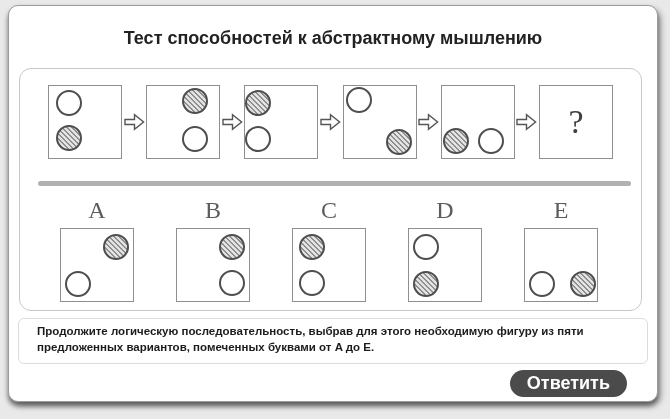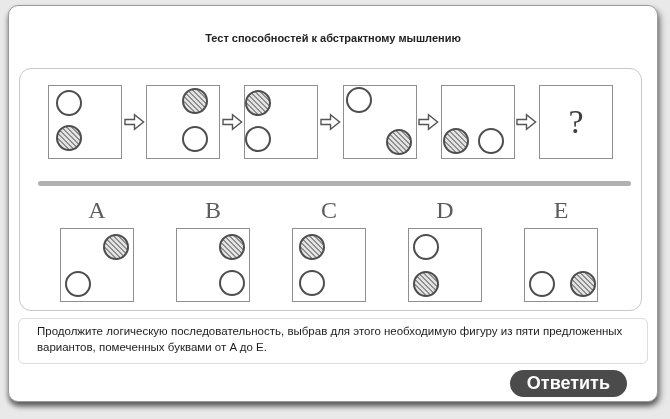--- a/index.html
+++ b/index.html
@@ -1,41 +1,41 @@
 <!DOCTYPE html>
 <html><head>
 <meta charset="utf-8">
 <style>
   html,body{margin:0;padding:0;width:670px;height:419px;background:#e9e9e9;
     font-family:"Liberation Sans",sans-serif;overflow:hidden;}
   .card{position:absolute;left:8px;top:5px;width:650px;height:397px;background:#fff;
     border:1px solid #9b9b9b;border-radius:10px;box-sizing:border-box;
     box-shadow:0 4px 5px rgba(0,0,0,.45),3px 4px 6px rgba(0,0,0,.30);}
-  .title{text-align:center;font-size:11px;font-weight:bold;color:#222;
+  .title{text-align:center;font-size:18px;font-weight:bold;color:#222;
     margin:24px 10px 0 10px;line-height:17px;}
   .panel{margin:21px 15px 0 10px;border:1px solid #c8c8c8;border-radius:12px;
     height:243px;box-sizing:border-box;padding-top:16px;background:#fff;}
   .seq-row{display:flex;align-items:center;justify-content:space-between;
     padding:0 28px;height:74px;}
   .pbox{position:relative;width:74px;height:74px;background:#fff;
     border:1px solid #8f8f8f;box-sizing:border-box;flex:none;}
   .circle{position:absolute;width:26px;height:26px;border-radius:50%;
     border:2px solid #4e4e4e;box-sizing:border-box;background:#fff;}
   .hatched{background:repeating-linear-gradient(45deg,#8f8f8f 0 1px,#e3e3e3 1px 3.5px);}
   .arrow-icon{flex:none;display:flex;align-items:center;}
   .qbox{display:flex;align-items:center;justify-content:center;}
   .qmark{font-family:"Liberation Serif",serif;font-size:34px;color:#404040;line-height:1;}
   .divider{height:5px;background:#b1b1b1;border-radius:3px;margin:22px 10px 0 18px;}
   .opt-row{display:flex;justify-content:space-between;padding:0 43px 0 40px;margin-top:12px;}
   .option{display:flex;flex-direction:column;align-items:center;cursor:pointer;}
   .opt-label{font-family:"Liberation Serif",serif;font-size:24px;color:#5c5c5c;
     line-height:24px;margin-bottom:6px;}
   .opt-box{width:74px;height:74px;}
   .instruction{margin:7px 9px 0 9px;border:1px solid #dcdcdc;border-radius:6px;
-    padding:5px 16px 7px 18px;font-size:11.5px;font-weight:normal;color:#1c1c1c;
+    padding:5px 16px 7px 18px;font-size:11.5px;font-weight:bold;color:#1c1c1c;
     line-height:1.38;}
   .answer-btn{position:absolute;right:30px;bottom:4px;background:#4b4b4b;color:#fff;
     border:none;border-radius:14px;padding:7px 17px;font-size:18px;font-weight:bold;
     font-family:"Liberation Sans",sans-serif;cursor:pointer;line-height:13px;}
 </style>
 </head>
 <body>
 
 <div class="card">
   <div class="title">Тест способностей к абстрактному мышлению</div>

